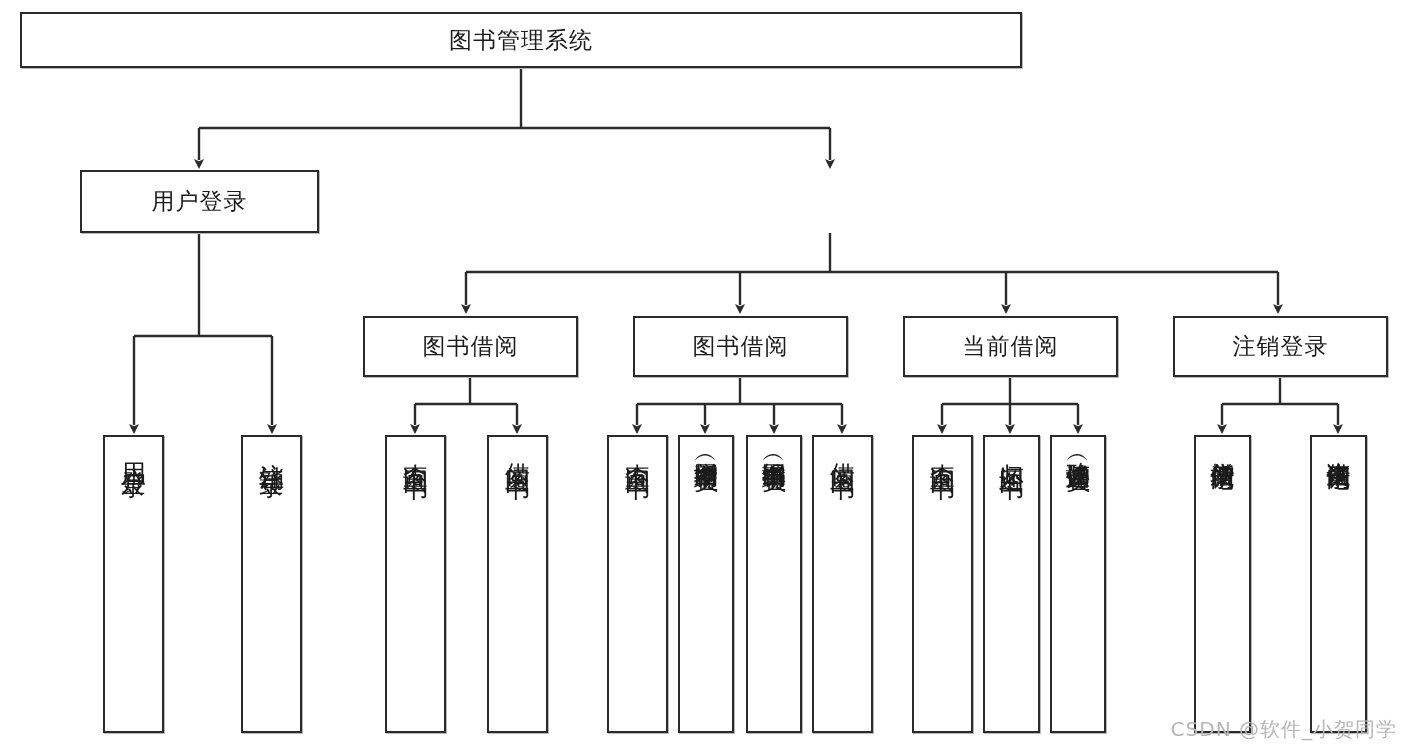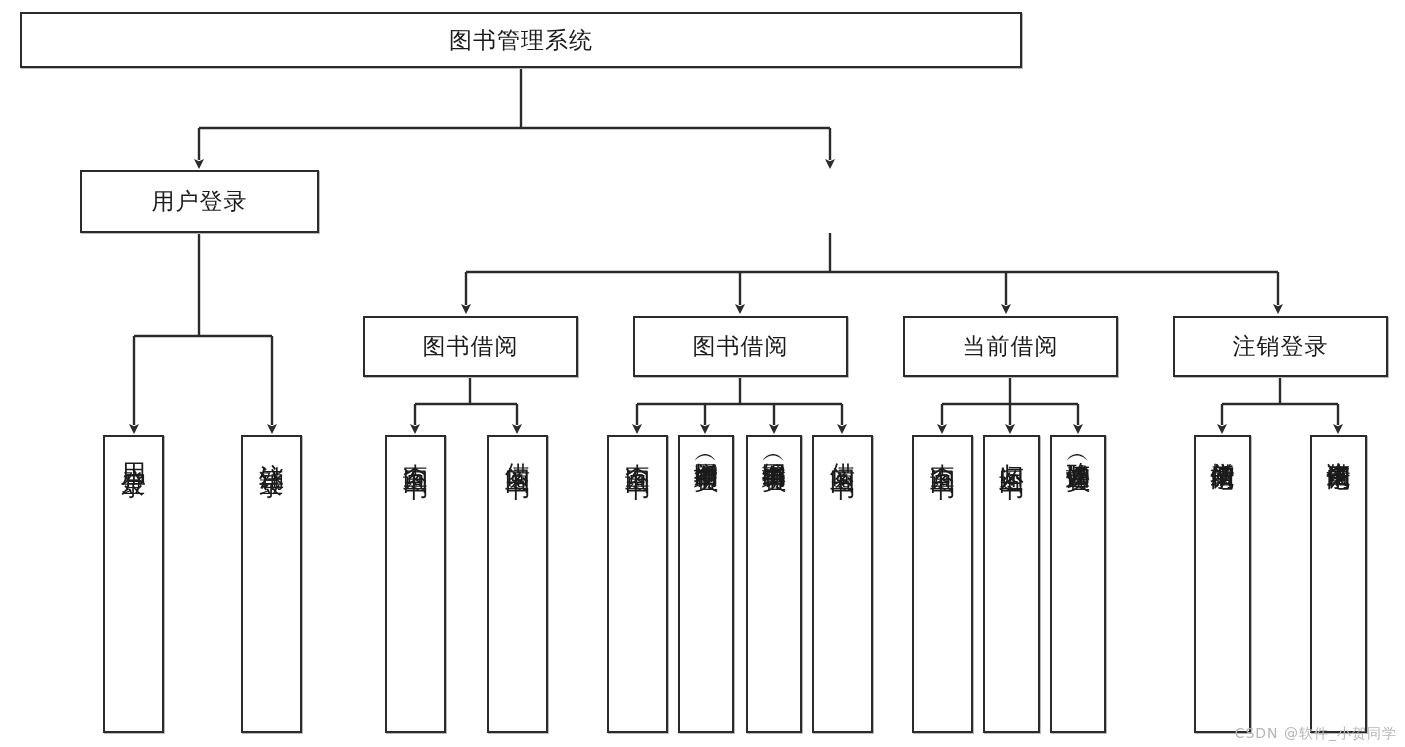--- a/index.html
+++ b/index.html
@@ -60,21 +60,21 @@
     margin: 0 auto;
   }
   .node.vertical.tight .label {
     letter-spacing: 1px;
     font-size: 24px;
   }
   #watermark {
     position: absolute;
     right: 8px;
     bottom: 4px;
-    font-size: 14px;
+    font-size: 20px;
     color: #b6b6b6;
     letter-spacing: 1px;
     white-space: nowrap;
   }
 </style>
 </head>
 <body>
 
 <div id="diagram-root">
 

